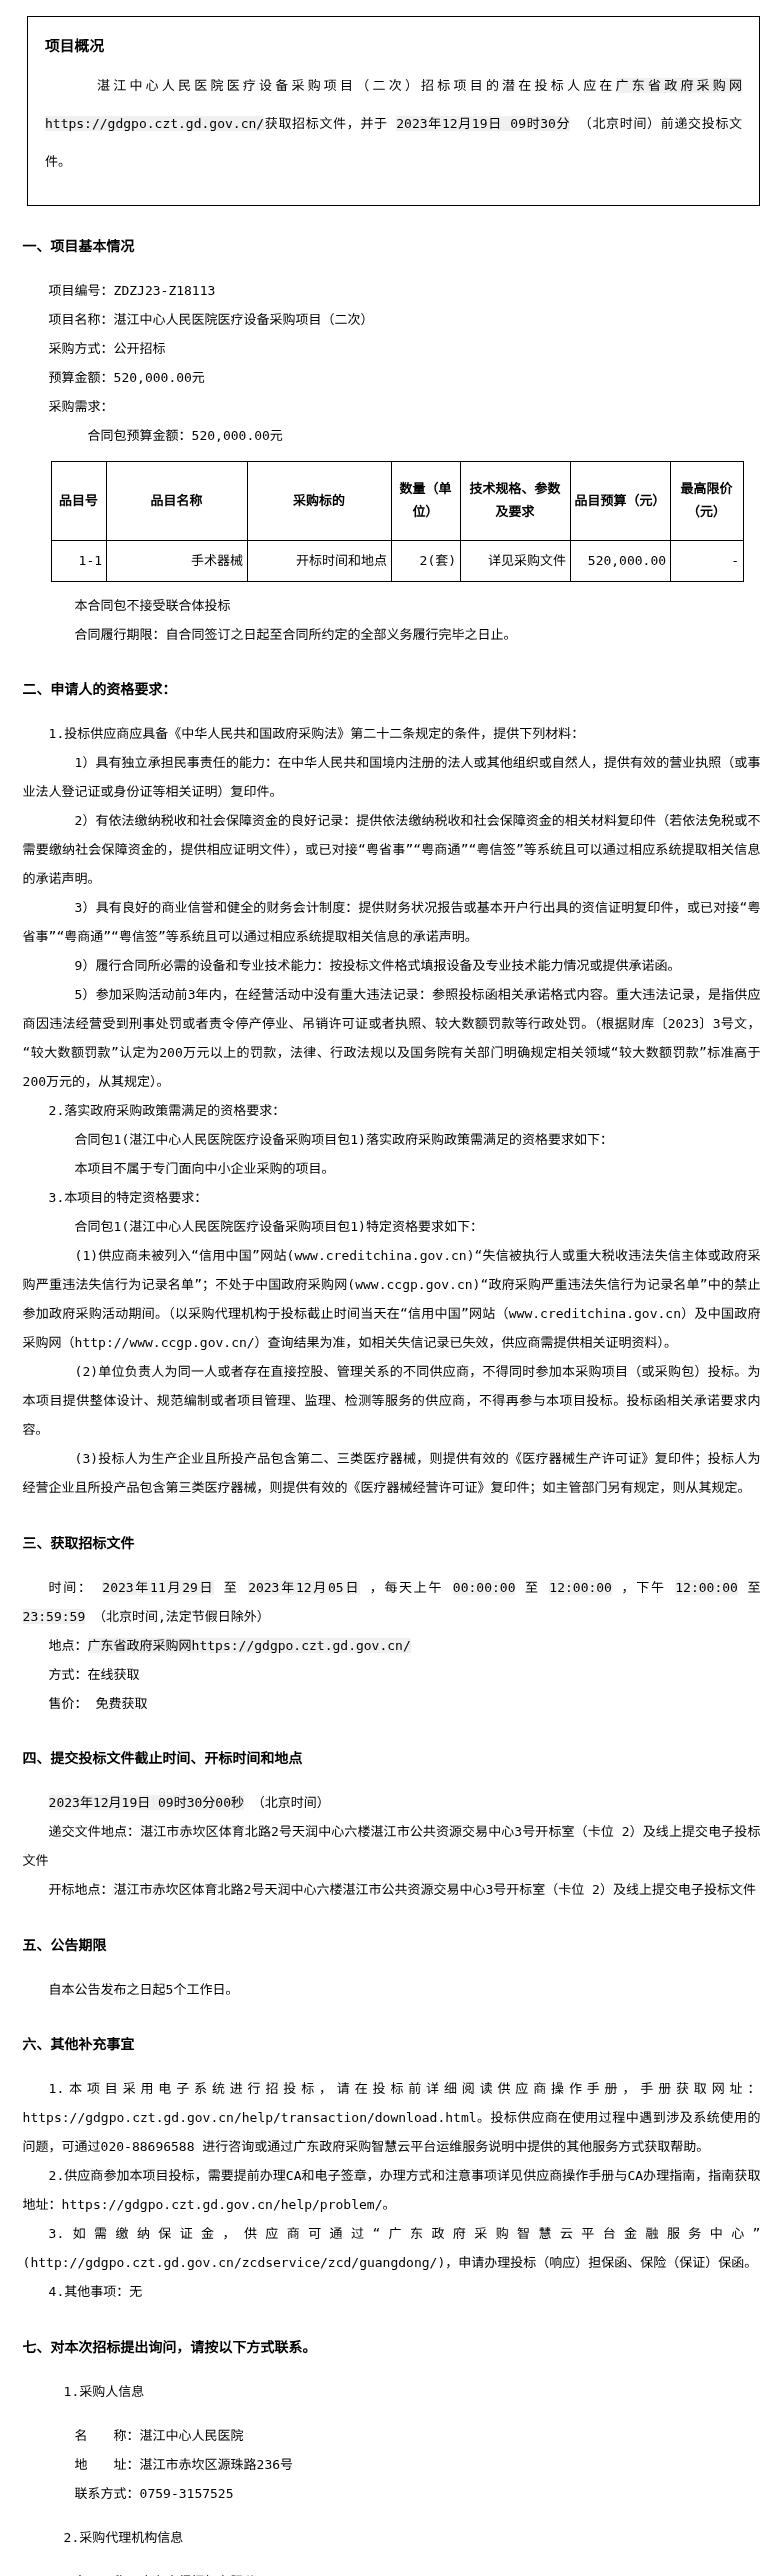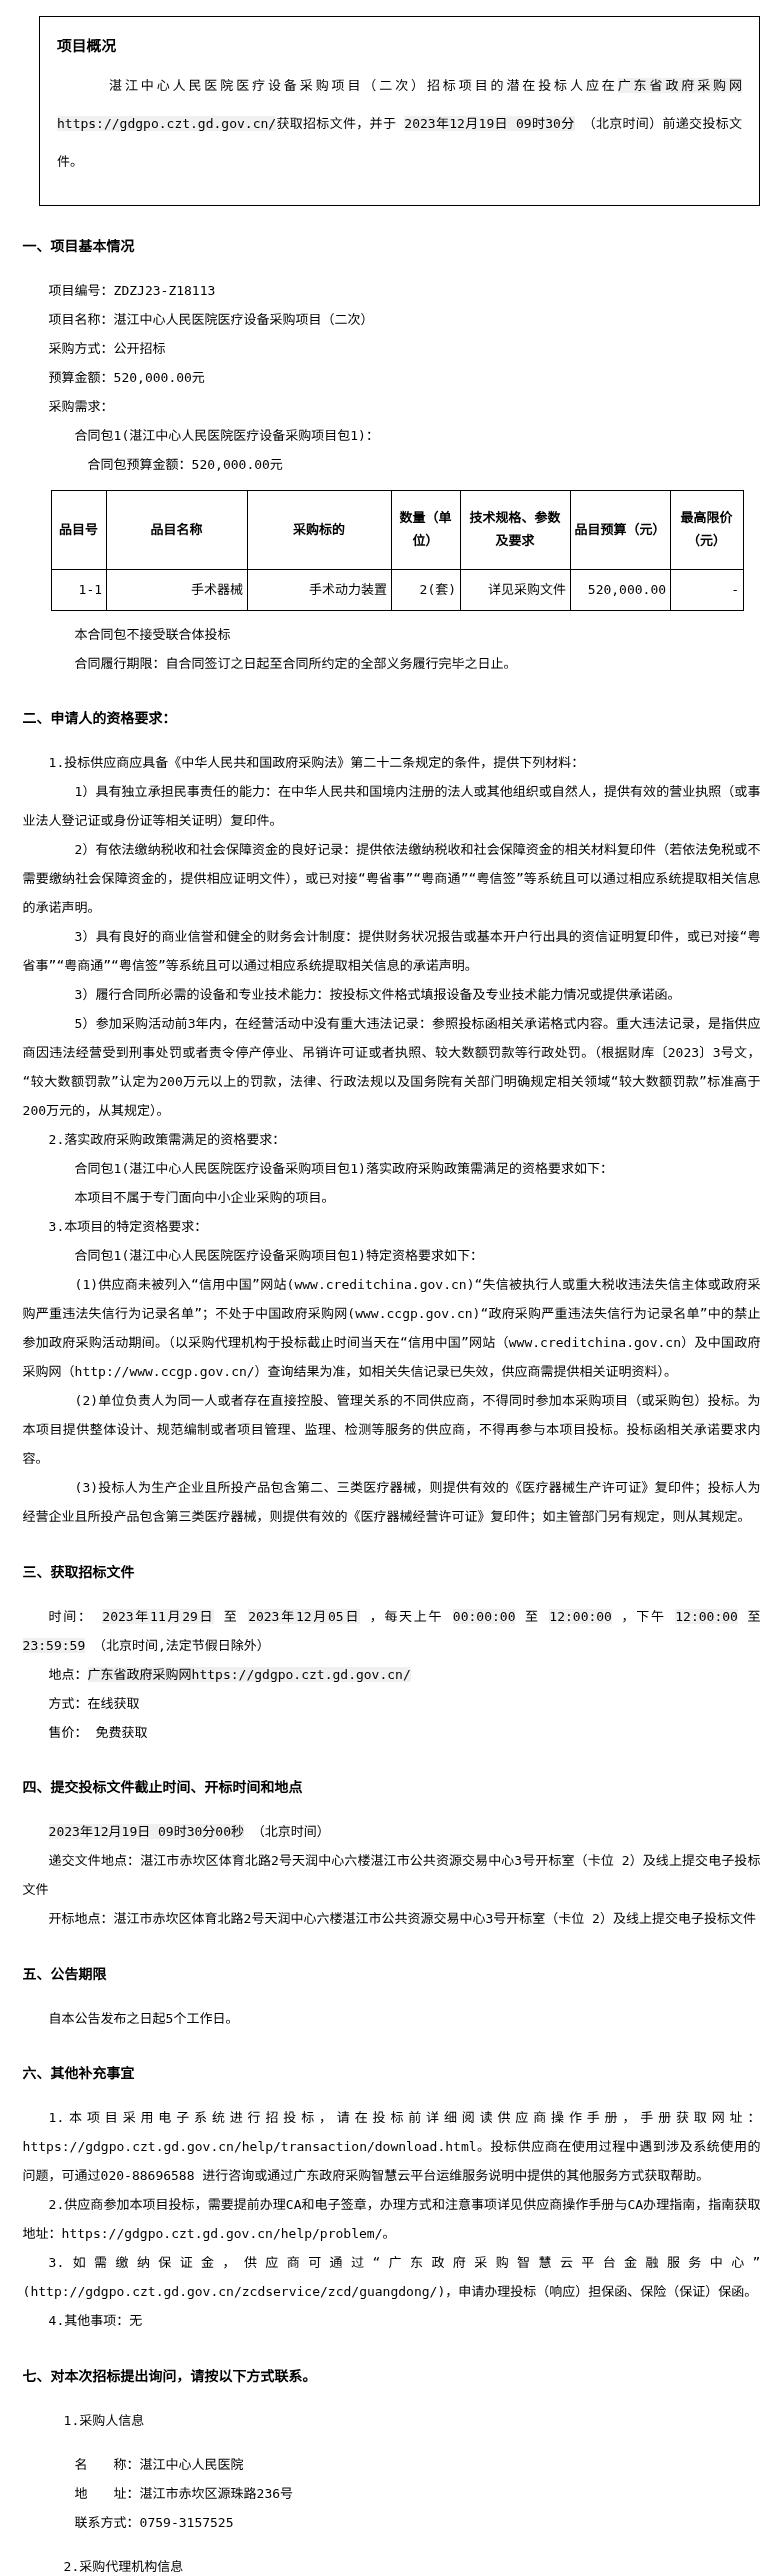--- a/index.html
+++ b/index.html
@@ -8,21 +8,21 @@
     color:#000;
     font-family:"DejaVu Sans Mono","DejaVu Sans","Liberation Sans",sans-serif;
     font-size:13px;
     -webkit-font-smoothing:none;
   }
   .doc{padding:15.6px 22.6px 61px 22.6px;}
   
   .box{
     border:0.9px solid #000;
     padding:10.4px 17.4px 24px 17.4px;
-    margin:0 0 26px 16px;
+    margin:0 0 26px 4px;
   }
   .box-title{
     font-family:"DejaVu Sans","Liberation Sans",sans-serif;
     font-weight:bold;font-size:14.8px;
     margin:7px 0 12px 0;
   }
   .box p{margin:0;line-height:38px;text-align:justify;text-indent:4em;}
   
   .sec{
     font-family:"DejaVu Sans","Liberation Sans",sans-serif;
@@ -62,21 +62,20 @@
     <div class="box-title">项目概况</div>
     <p><span>湛江中心人民医院医疗设备采购项目（二次）招标项目的潜在投标人应在</span><span class="hl">广东省政府采购网https://gdgpo.czt.gd.gov.cn/</span><span>获取招标文件，并于 </span><span class="hl">2023年12月19日 09时30分</span><span> （北京时间）前递交投标文件。</span></p>
   </div>
 
   <div class="sec">一、项目基本情况</div>
   <p class="line ind1">项目编号：ZDZJ23-Z18113</p>
   <p class="line ind1">项目名称：湛江中心人民医院医疗设备采购项目（二次）</p>
   <p class="line ind1">采购方式：公开招标</p>
   <p class="line ind1">预算金额：520,000.00元</p>
   <p class="line ind1">采购需求：</p>
-  <p class="line ind2">合同包1(湛江中心人民医院医疗设备采购项目包1)：</p>
   <p class="line ind3">合同包预算金额：520,000.00元</p>
 
   <table class="items">
     <colgroup>
       <col style="width:55px">
         <col style="width:141px">
         <col style="width:144px">
         <col style="width:69px">
       <col style="width:110px">
         <col style="width:100px">
@@ -90,37 +89,37 @@
         <th>数量（单位）</th>
         <th>技术规格、参数及要求</th>
         <th>品目预算（元）</th>
         <th>最高限价（元）</th>
       </tr>
     </thead>
     <tbody>
       <tr>
         <td>1-1</td>
         <td>手术器械</td>
-        <td>手术动力装置</td>
+        <td>开标时间和地点</td>
         <td>2(套)</td>
         <td>详见采购文件</td>
         <td class="num">520,000.00</td>
         <td class="num">-</td>
       </tr>
     </tbody>
   </table>
   <p class="line ind2">本合同包不接受联合体投标</p>
   <p class="line ind2">合同履行期限：自合同签订之日起至合同所约定的全部义务履行完毕之日止。</p>
 
   <div class="sec">二、申请人的资格要求：</div>
   <p class="line ind1">1.投标供应商应具备《中华人民共和国政府采购法》第二十二条规定的条件，提供下列材料：</p>
   <p class="line ind2">1）具有独立承担民事责任的能力：在中华人民共和国境内注册的法人或其他组织或自然人，提供有效的营业执照（或事业法人登记证或身份证等相关证明）复印件。</p>
   <p class="line ind2">2）有依法缴纳税收和社会保障资金的良好记录：提供依法缴纳税收和社会保障资金的相关材料复印件（若依法免税或不需要缴纳社会保障资金的，提供相应证明文件），或已对接“粤省事”“粤商通”“粤信签”等系统且可以通过相应系统提取相关信息的承诺声明。</p>
   <p class="line ind2">3）具有良好的商业信誉和健全的财务会计制度：提供财务状况报告或基本开户行出具的资信证明复印件，或已对接“粤省事”“粤商通”“粤信签”等系统且可以通过相应系统提取相关信息的承诺声明。</p>
-  <p class="line ind2">3）履行合同所必需的设备和专业技术能力：按投标文件格式填报设备及专业技术能力情况或提供承诺函。</p>
+  <p class="line ind2">9）履行合同所必需的设备和专业技术能力：按投标文件格式填报设备及专业技术能力情况或提供承诺函。</p>
   <p class="line ind2">5）参加采购活动前3年内，在经营活动中没有重大违法记录：参照投标函相关承诺格式内容。重大违法记录，是指供应商因违法经营受到刑事处罚或者责令停产停业、吊销许可证或者执照、较大数额罚款等行政处罚。（根据财库〔2023〕3号文，“较大数额罚款”认定为200万元以上的罚款，法律、行政法规以及国务院有关部门明确规定相关领域“较大数额罚款”标准高于200万元的，从其规定）。</p>
   <p class="line ind1">2.落实政府采购政策需满足的资格要求：</p>
   <p class="line ind2">合同包1(湛江中心人民医院医疗设备采购项目包1)落实政府采购政策需满足的资格要求如下：</p>
   <p class="line ind2">本项目不属于专门面向中小企业采购的项目。</p>
   <p class="line ind1">3.本项目的特定资格要求：</p>
   <p class="line ind2">合同包1(湛江中心人民医院医疗设备采购项目包1)特定资格要求如下：</p>
   <p class="line ind2">(1)供应商未被列入“信用中国”网站(www.creditchina.gov.cn)“失信被执行人或重大税收违法失信主体或政府采购严重违法失信行为记录名单”；不处于中国政府采购网(www.ccgp.gov.cn)“政府采购严重违法失信行为记录名单”中的禁止参加政府采购活动期间。（以采购代理机构于投标截止时间当天在“信用中国”网站（www.creditchina.gov.cn）及中国政府采购网（http://www.ccgp.gov.cn/）查询结果为准，如相关失信记录已失效，供应商需提供相关证明资料）。</p>
   <p class="line ind2">(2)单位负责人为同一人或者存在直接控股、管理关系的不同供应商，不得同时参加本采购项目（或采购包）投标。为本项目提供整体设计、规范编制或者项目管理、监理、检测等服务的供应商，不得再参与本项目投标。投标函相关承诺要求内容。</p>
   <p class="line ind2">(3)投标人为生产企业且所投产品包含第二、三类医疗器械，则提供有效的《医疗器械生产许可证》复印件；投标人为经营企业且所投产品包含第三类医疗器械，则提供有效的《医疗器械经营许可证》复印件；如主管部门另有规定，则从其规定。</p>
 

